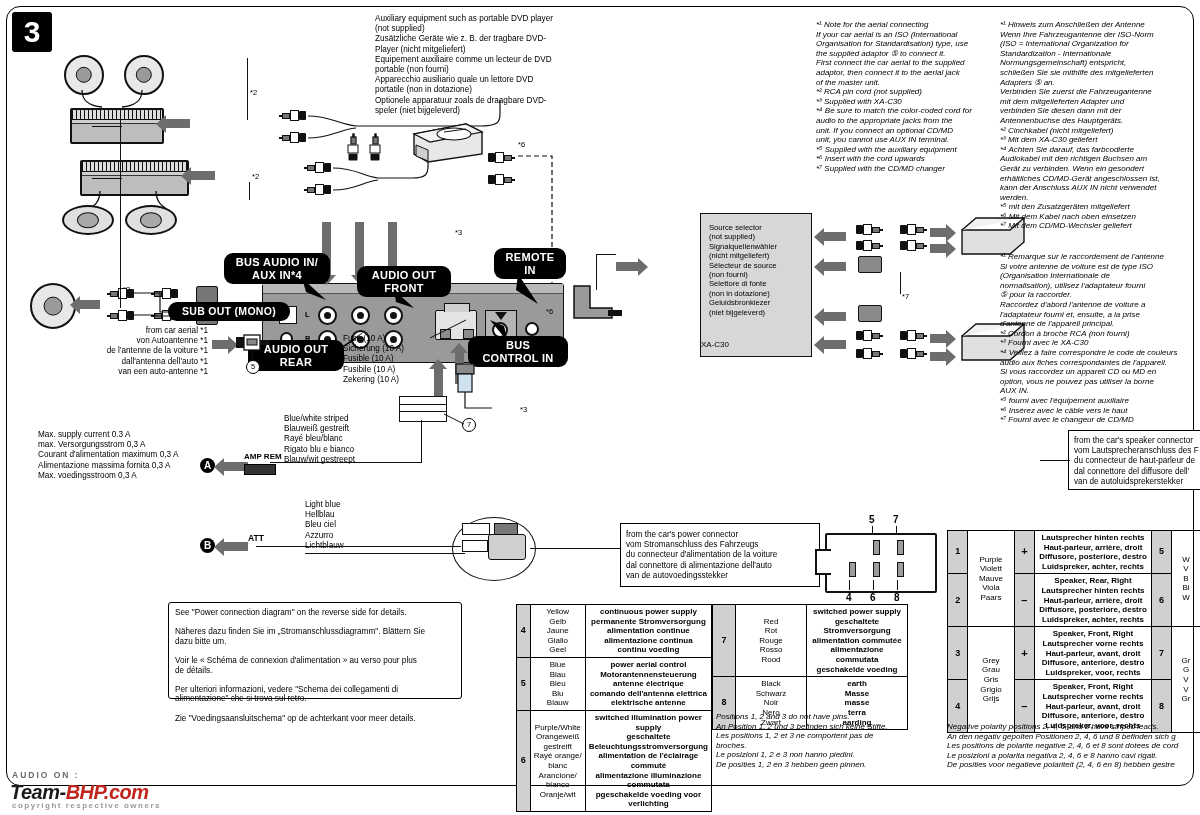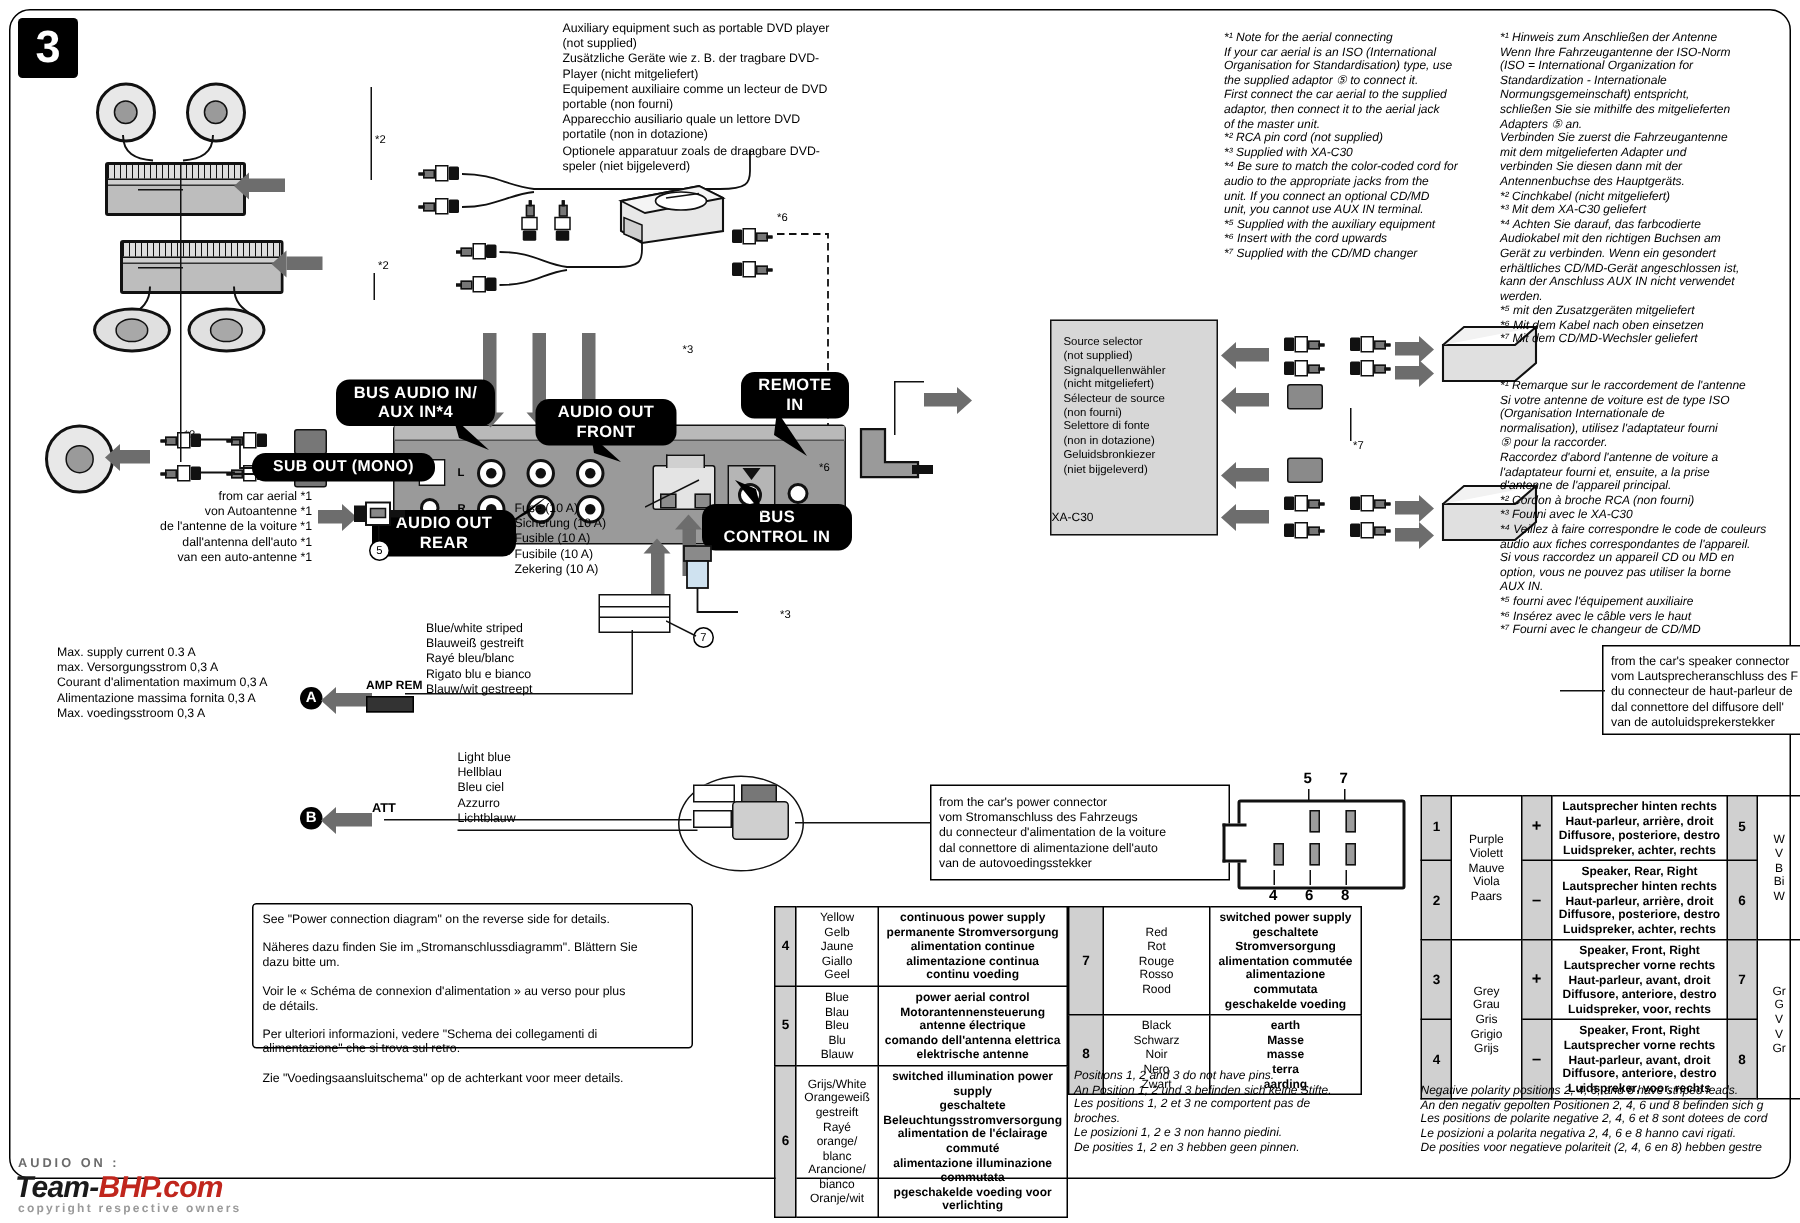--- a/index.html
+++ b/index.html
@@ -652,21 +652,21 @@
 Blu
 Blauw</td>
         <td class="desc">power aerial control
 Motorantennensteuerung
 antenne électrique
 comando dell'antenna elettrica
 elektrische antenne</td>
       </tr>
       <tr>
         <td class="num">6</td>
-        <td class="clr">Grijs/White
+        <td class="clr">Purple/White
 Orangeweiß
 gestreift
 Rayé orange/
 blanc
 Arancione/
 bianco
 Oranje/wit</td>
         <td class="desc">switched illumination power supply
 geschaltete
 Beleuchtungsstromversorgung

